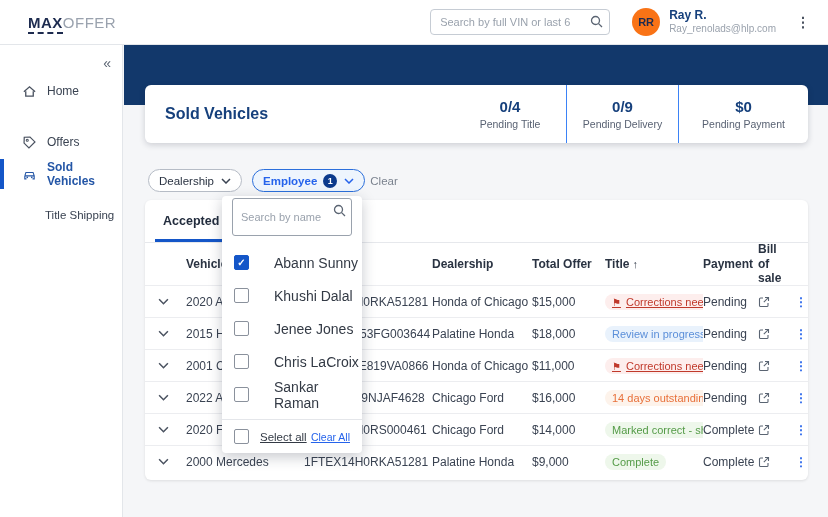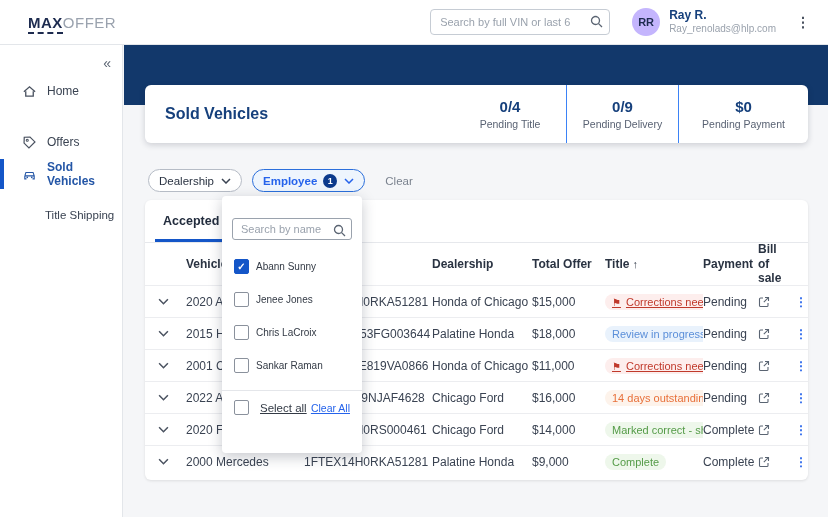--- a/index.html
+++ b/index.html
@@ -13,21 +13,21 @@
   .logo { margin-left:28px; font-size:15px; font-weight:700; letter-spacing:.5px; cursor:default; }
   .logo-max { color:#1d2b4f; border-bottom:2px dashed #1d2b4f; padding-bottom:1px; }
   .logo-offer { color:#9aa2ae; font-weight:400; }
   .topbar-right { margin-left:auto; display:flex; align-items:center; margin-right:14px; }
   .searchbox { position:relative; width:180px; height:26px; }
   .searchbox input { width:100%; height:100%; border:1px solid #c6ccd4; border-radius:4px;
                      padding:0 26px 0 9px; font-size:11px; color:#3a4352; outline:none;
                      font-family:"Liberation Sans", sans-serif; }
   .searchbox input::placeholder { color:#9aa2ad; }
   .searchbox svg { position:absolute; right:7px; top:6px; }
-  .avatar { width:28px; height:28px; border-radius:50%; background:#c4b5fd; color:#1d2b4f;
+  .avatar { width:28px; height:28px; border-radius:50%; background:#f97316; color:#1d2b4f;
             font-size:11px; font-weight:700; display:flex; align-items:center; justify-content:center;
             margin-left:22px; }
   .user-meta { margin-left:9px; line-height:1.25; }
   .user-name { font-size:12px; font-weight:700; color:#16407c; }
   .user-email { font-size:10px; color:#9aa2ad; }
   .kebab { margin-left:16px; color:#4a5260; font-size:14px; font-weight:700; cursor:pointer; padding:2px 4px; }
   .kebab.blue { color:#2563eb; font-size:12px; margin:0; padding:0; }
 
   
   .sidebar { position:absolute; top:45px; left:0; width:123px; bottom:0; background:#fff;
@@ -59,21 +59,21 @@
 
   
   .filter-row { position:absolute; left:24px; top:124px; display:flex; align-items:center; z-index:6; }
   .pill { display:flex; align-items:center; height:23px; border-radius:12px; padding:0 10px;
           font-size:11.5px; cursor:pointer; background:#fff; }
   .pill.dealership { border:1px solid #b6bcc6; color:#2a3342; }
   .pill.employee { border:1px solid #2c6fdb; background:#eef5fd; color:#2563eb; margin-left:10px; font-weight:600; }
   .pill .chev { margin-left:7px; display:flex; }
   .count-badge { width:14px; height:14px; border-radius:50%; background:#0b3a8c; color:#fff;
                  font-size:9px; font-weight:700; display:flex; align-items:center; justify-content:center; margin-left:6px; }
-  .clear-link { margin-left:20px; font-size:11.5px; color:#7a828e; cursor:pointer; }
+  .clear-link { margin-left:5px; font-size:11.5px; color:#7a828e; cursor:pointer; }
 
   
   .table-card { position:absolute; left:21px; top:155px; width:663px; height:280px; background:#fff;
                 border-radius:6px; box-shadow:0 1px 3px rgba(0,0,0,.1); z-index:4; overflow:hidden; }
   .tab-bar { position:relative; height:43px; border-bottom:1px solid #e6e8ec; display:flex; align-items:center; }
   .tab { margin-left:18px; font-size:12.5px; font-weight:600; color:#222c3d; cursor:pointer; position:relative; height:100%;
          display:flex; align-items:center; }
   .tab.active::after { content:""; position:absolute; left:-8px; right:-12px; bottom:0; height:3px; background:#1456c8; }
 
   .t-row { display:grid; grid-template-columns:28px 118px 128px 100px 73px 98px 55px 37px 13px;
@@ -92,33 +92,33 @@
   .badge[data-status="error"] .flag-ic { display:inline; margin-right:5px; font-size:10px; text-decoration:none; }
   .badge[data-status="info"] { color:#5b8fd9; background:#e9f2fc; }
   .badge[data-status="warning"] { color:#e8703a; background:#fdf3eb; }
   .badge[data-status="success"] { color:#549b47; background:#eef7eb; }
 
   .ext-link { display:flex; cursor:pointer; }
 
   
   .dropdown { position:absolute; left:98px; top:151px; width:140px; height:257px; background:#fff;
               border-radius:4px; box-shadow:0 4px 14px rgba(30,40,60,.25); z-index:20; }
-  .dd-search { position:relative; margin:22px 10px 6px; height:22px; }
+  .dd-search { position:relative; margin:2px 10px 6px; height:38px; }
   .dd-search input { width:100%; height:100%; border:1px solid #9aa2ad; border-radius:3px;
                      padding:0 22px 0 8px; font-size:11px; color:#3a4352; outline:none;
                      font-family:"Liberation Sans", sans-serif; }
   .dd-search input::placeholder { color:#9aa2ad; }
   .dd-search svg { position:absolute; right:6px; top:6px; }
   .dd-list { margin-top:10px; }
   .dd-option { display:flex; align-items:center; height:33px; padding-left:12px; cursor:pointer; }
   .checkbox { width:15px; height:15px; border:1.5px solid #8a919c; border-radius:2px; background:#fff;
               display:flex; align-items:center; justify-content:center; flex:none; }
   .checkbox[data-checked="true"] { background:#1456c8; border-color:#1456c8; }
   .checkbox[data-checked="true"]::after { content:"✓"; color:#fff; font-size:10px; font-weight:700; }
-  .dd-option .opt-label { margin-left:7px; font-size:10px; color:#333a45; }
+  .dd-option .opt-label { margin-left:25px; font-size:14px; color:#333a45; }
   .dd-footer { display:flex; align-items:center; height:34px; padding:0 12px; border-top:1px solid #e4e6ea;
                margin-top:8px; }
   .dd-footer .opt-label { margin-left:11px; font-size:11.5px; color:#333a45;text-decoration:underline; }
   .clear-all { margin-left:auto; font-size:10.5px; color:#2563eb; text-decoration:underline; cursor:pointer; }
 </style>
 </head>
 <body>
 
 <div class="page">
 
@@ -384,20 +384,24 @@
             <line x1="8.6" y1="8.6" x2="12" y2="12" stroke="#5a6472" stroke-width="1.3"></line>
           </svg>
       </div>
       <div class="dd-list">
         <div class="dd-option">
           <span class="checkbox" data-checked="true"></span>
           <span class="opt-label">Abann Sunny</span>
         </div>
         <div class="dd-option">
           <span class="checkbox" data-checked="false"></span>
+          <span class="opt-label">Khushi Dalal</span>
+        </div>
+        <div class="dd-option">
+          <span class="checkbox" data-checked="false"></span>
           <span class="opt-label">Jenee Jones</span>
         </div>
         <div class="dd-option">
           <span class="checkbox" data-checked="false"></span>
           <span class="opt-label">Chris LaCroix</span>
         </div>
         <div class="dd-option">
           <span class="checkbox" data-checked="false"></span>
           <span class="opt-label">Sankar Raman</span>
         </div>

